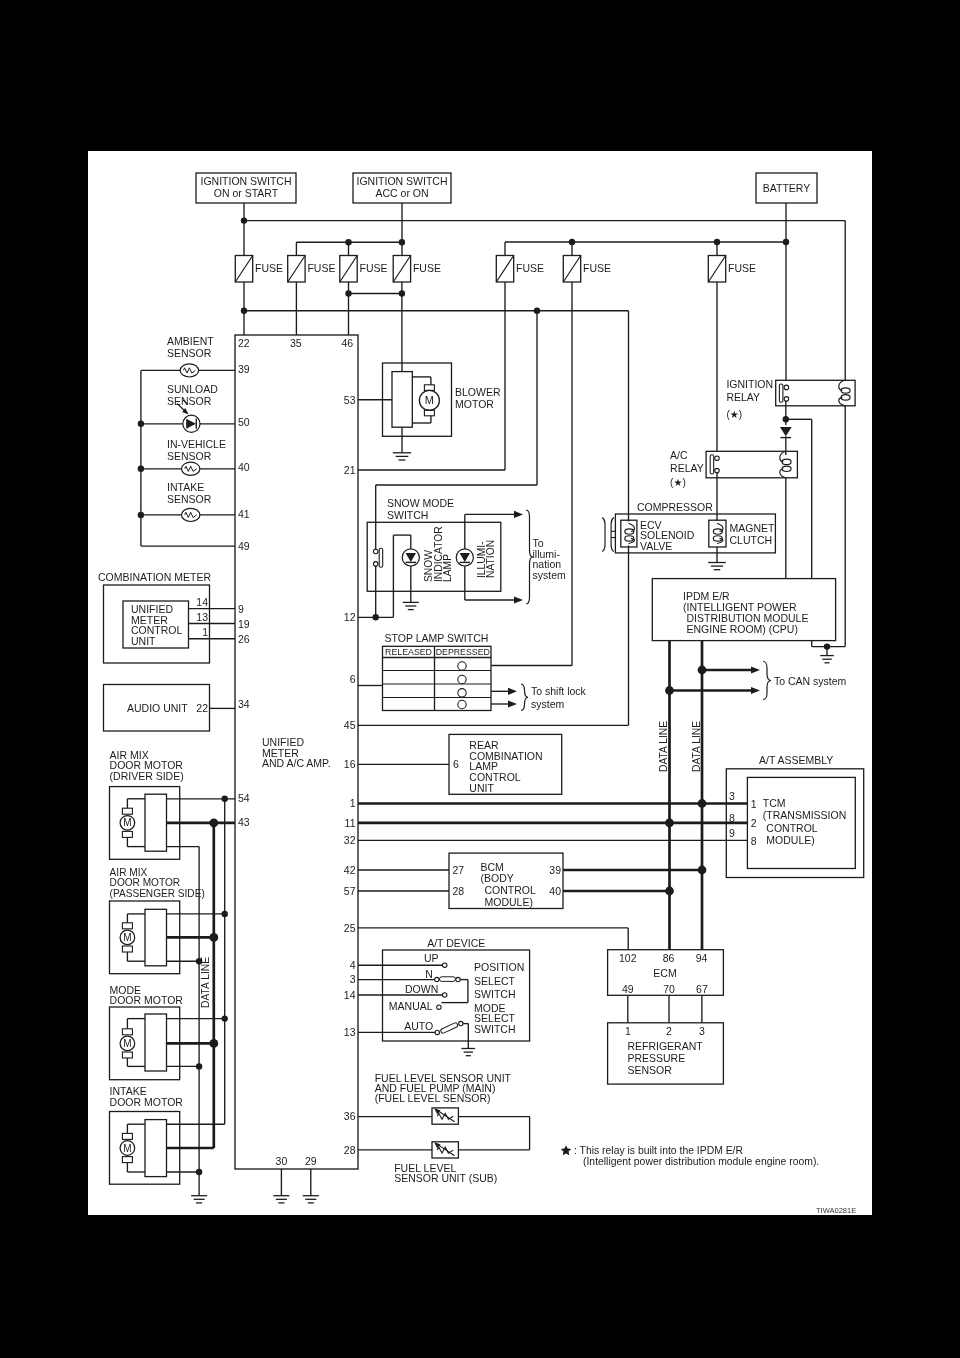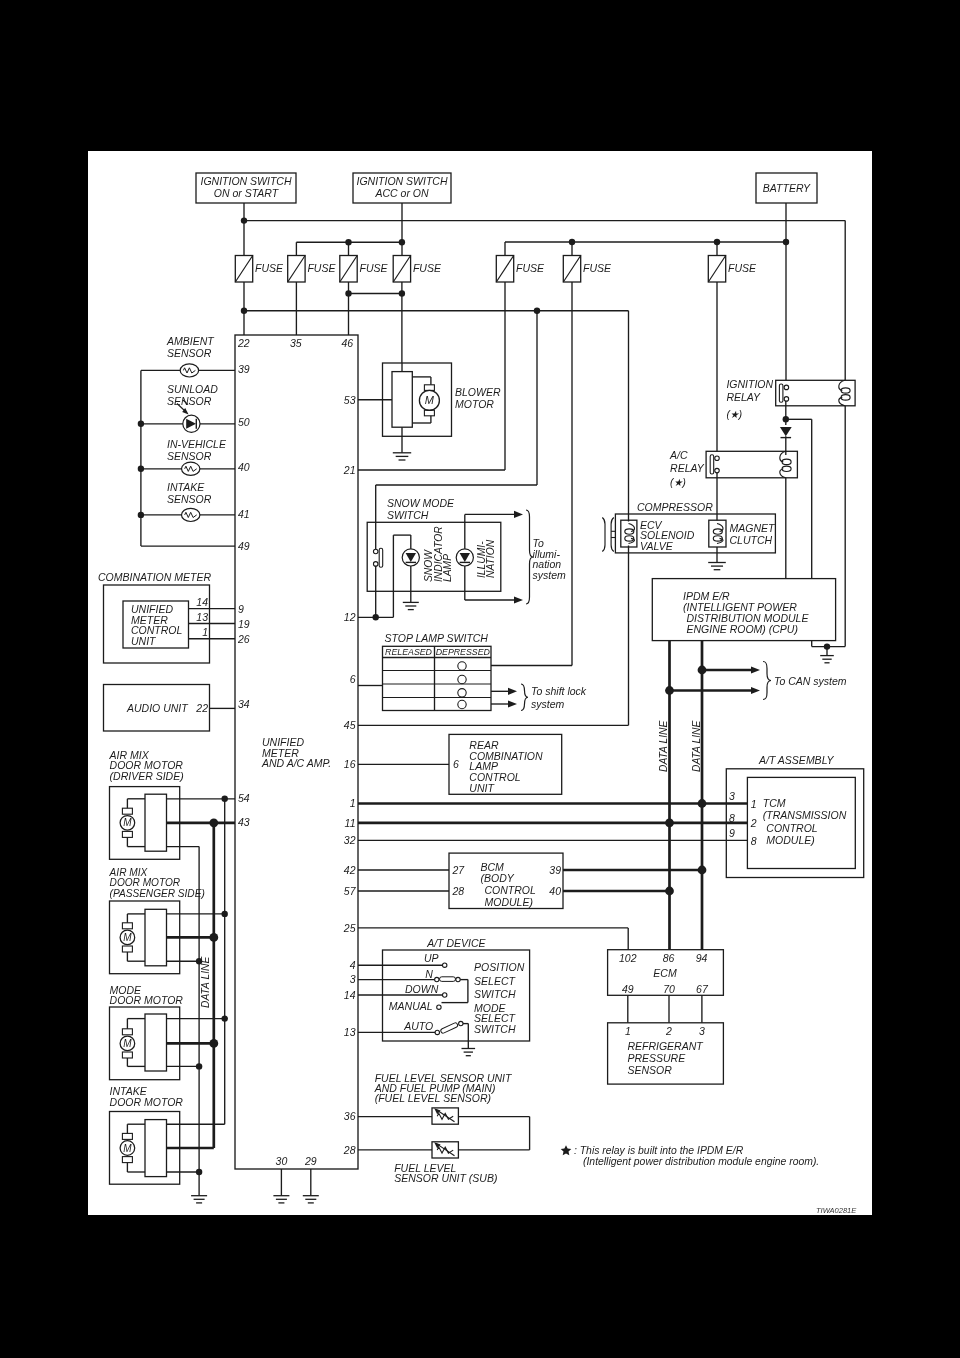--- a/index.html
+++ b/index.html
@@ -1,15 +1,15 @@
 <!DOCTYPE html>
 <html><head><meta charset="utf-8">
 <style>
 html,body{margin:0;padding:0;background:#000;}
-#page{position:relative;width:932px;height:1358px;background:#000;overflow:hidden;font-style:italic;}
+#page{position:relative;width:932px;height:1358px;background:#000;overflow:hidden;}
 #sheet{position:absolute;left:0;top:0;}
 #wm{position:absolute;left:681px;top:1327px;color:#8b8b8b;font-family:"Liberation Sans",sans-serif;font-size:30px;letter-spacing:-1.45px;line-height:30px;}
 </style></head>
 <body>
 <div id="page">
 <svg id="sheet" width="960" height="1358" viewBox="0 0 960 1358" xmlns="http://www.w3.org/2000/svg">
 <rect x="0" y="0" width="960" height="1358" fill="#000"></rect>
 <rect x="88" y="151" width="784" height="1064" fill="#fff"></rect>
 <rect x="196" y="173" width="100" height="30" fill="none" stroke="#1c1c1c" stroke-width="1.3"></rect>
 <text x="246" y="185" font-size="10.5" text-anchor="middle" font-family="Liberation Sans, sans-serif" font-weight="normal" fill="#1c1c1c">IGNITION SWITCH</text>

